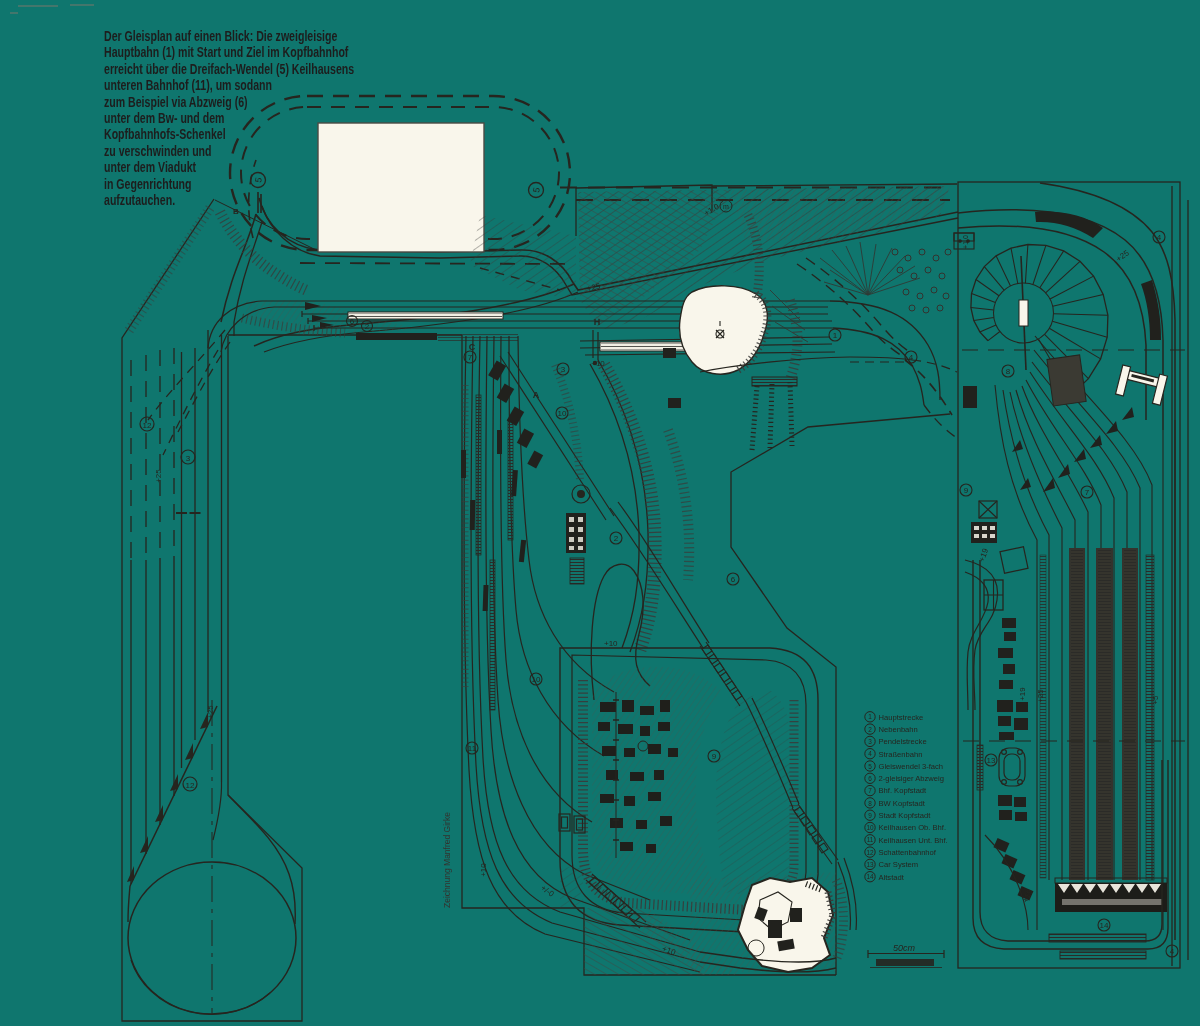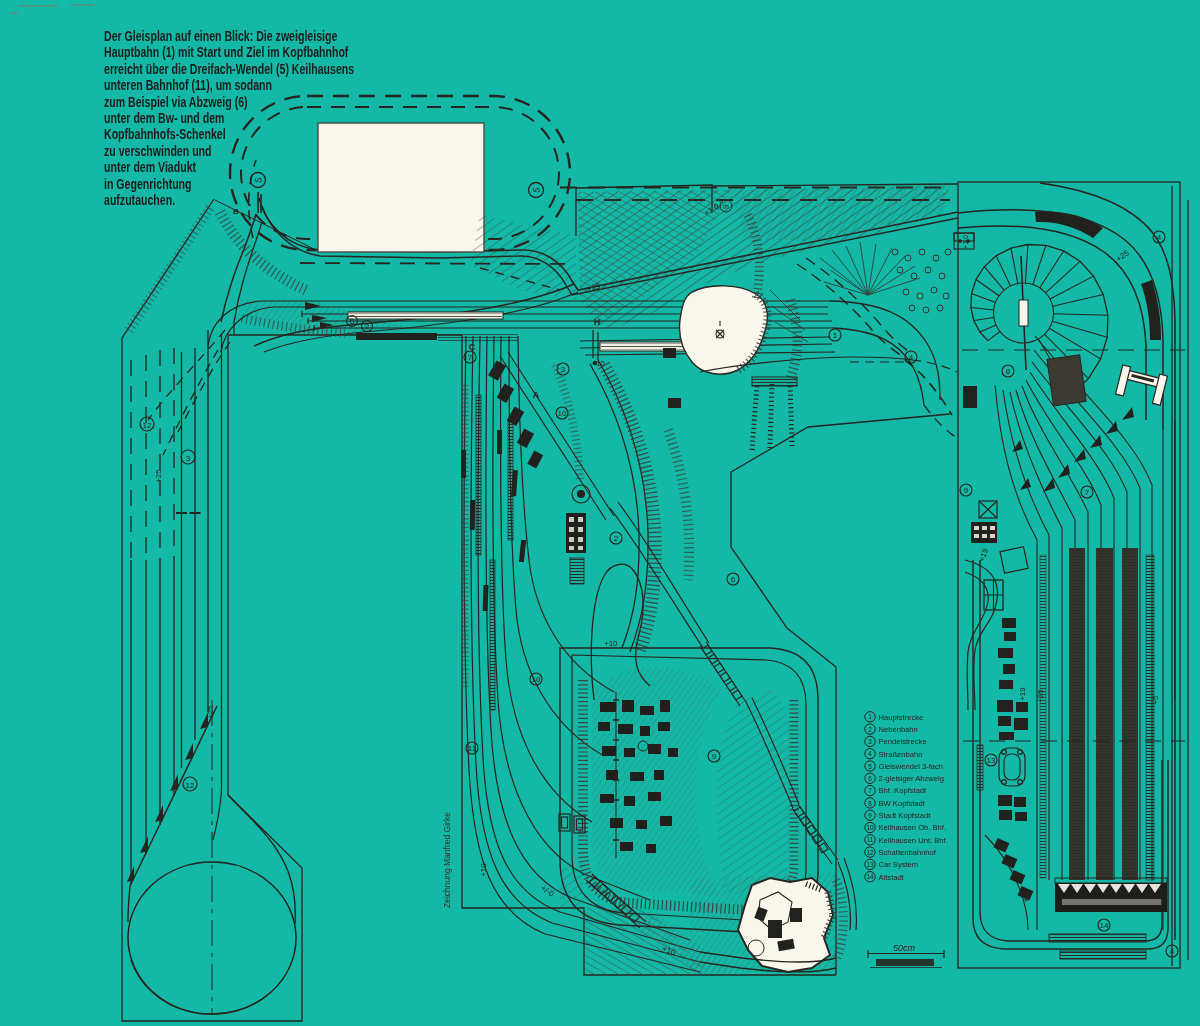--- a/index.html
+++ b/index.html
@@ -1,16 +1,16 @@
 <!DOCTYPE html>
 <html><head>
 <meta charset="utf-8">
 <style>
   html,body{margin:0;padding:0;background:#f9f6eb;}
-  .page{position:relative;width:1200px;height:1026px;background:#14b8a6;overflow:hidden;
+  .page{position:relative;width:1200px;height:1026px;background:#0f766e;overflow:hidden;
         font-family:"Liberation Sans", sans-serif;}
   .intro{position:absolute;left:104px;top:28px;width:400px;
          font-size:15px;font-weight:bold;line-height:16.4px;color:#1d1d1d;
          transform:scaleX(0.705);transform-origin:0 0;white-space:nowrap;}
   svg{position:absolute;left:0;top:0;}
   text{font-family:"Liberation Sans", sans-serif;}
 </style>
 </head>
 <body>
 <div class="page">

